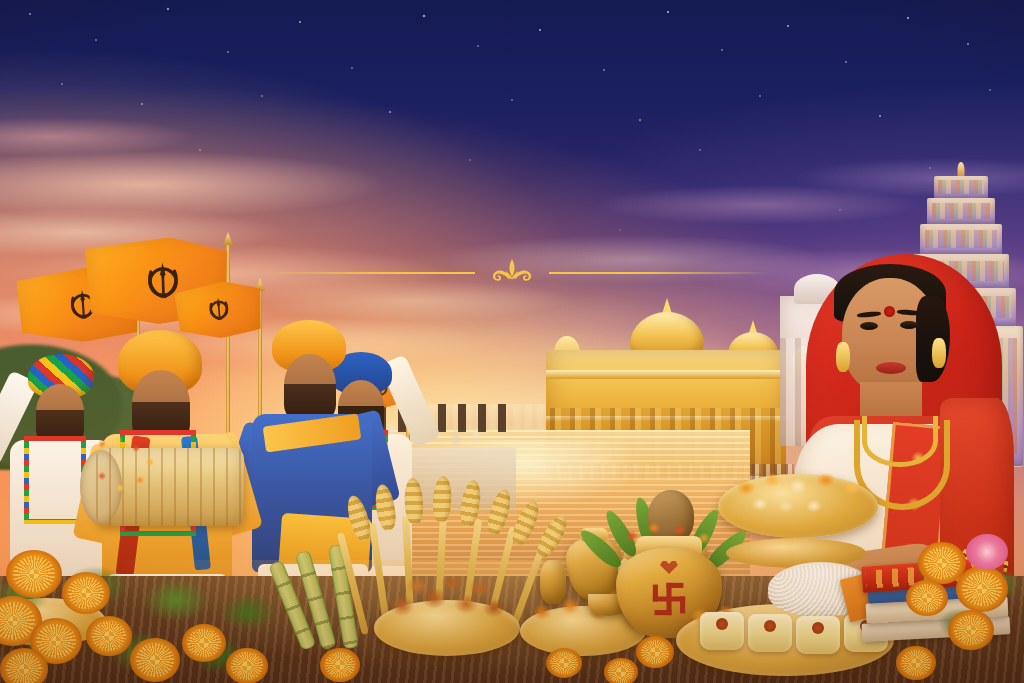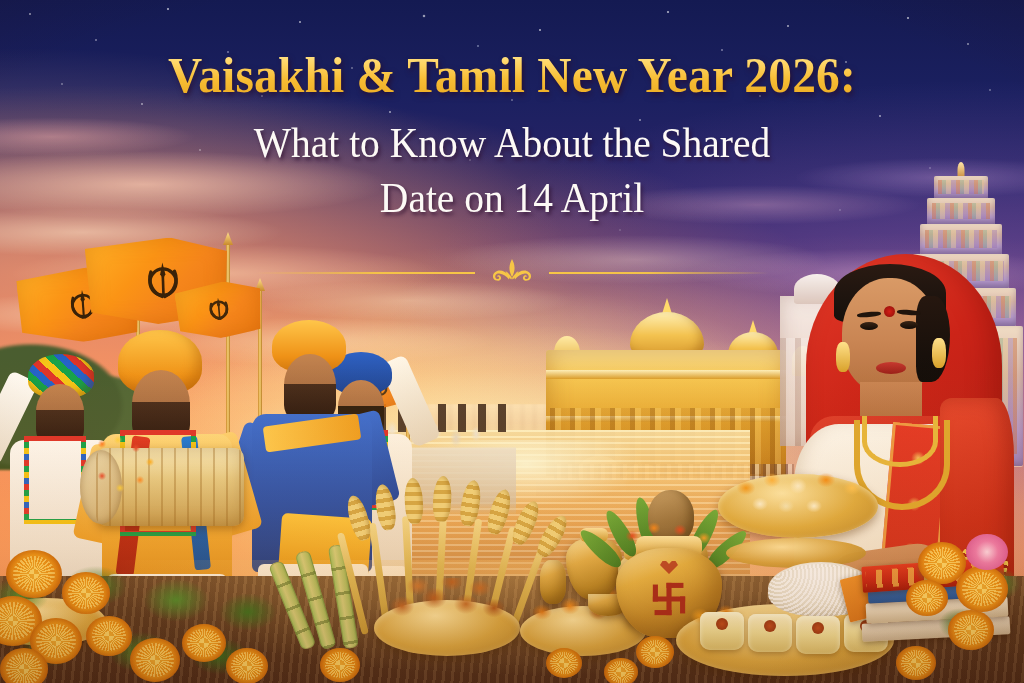--- a/index.html
+++ b/index.html
@@ -1011,27 +1011,20 @@
   <div class="marigold" style="left:918px;top:542px;width:48px;height:42px;"></div>
   <div class="marigold" style="left:956px;top:566px;width:52px;height:46px;"></div>
   <div class="marigold" style="left:906px;top:580px;width:42px;height:36px;"></div>
   <div class="marigold" style="left:948px;top:610px;width:46px;height:40px;"></div>
   <div class="marigold" style="left:896px;top:646px;width:40px;height:34px;"></div>
   <div id="pink-flower"></div>
 
   <div class="layer" id="warm-overlay"></div>
   <div class="layer" id="vignette"></div>
 
-  <div id="headline">
-    <span id="title-main">Vaisakhi &amp; Tamil New Year 2026:</span>
-    <span id="title-sub">
-      <span>What to Know About the Shared</span><br>
-      <span>Date on 14 April</span>
-    </span>
-  </div>
 
   <div id="divider">
     <div class="div-line left"></div>
     <svg id="divider-ornament" viewBox="0 0 74 30">
       <g fill="#F7C646">
         <path d="M37 1 C34 7 33.2 12 37 19 C40.8 12 40 7 37 1 Z"></path>
         <path d="M37 20 C35 17 33 14.5 30.5 13 C32 17 34 19.5 36.2 21.4 Z"></path>
         <path d="M37 20 C39 17 41 14.5 43.5 13 C42 17 40 19.5 37.8 21.4 Z"></path>
         <path d="M35 18.5 C30 12.5 24 11 20 14.2 C16.6 16.9 17.6 22 21.8 22.6 C25 23.1 27 20.6 25.6 18.4 C24.6 16.8 22.2 17 21.8 18.8 C23.6 18 24.6 19.2 24 20.2 C23.2 21.5 21.2 21.3 20.5 19.7 C19.6 17.6 21.4 15.4 24.2 15.6 C28.2 15.9 31.6 18.6 34 21.6 Z"></path>
         <path d="M39 18.5 C44 12.5 50 11 54 14.2 C57.4 16.9 56.4 22 52.2 22.6 C49 23.1 47 20.6 48.4 18.4 C49.4 16.8 51.8 17 52.2 18.8 C50.4 18 49.4 19.2 50 20.2 C50.8 21.5 52.8 21.3 53.5 19.7 C54.4 17.6 52.6 15.4 49.8 15.6 C45.8 15.9 42.4 18.6 40 21.6 Z"></path>

